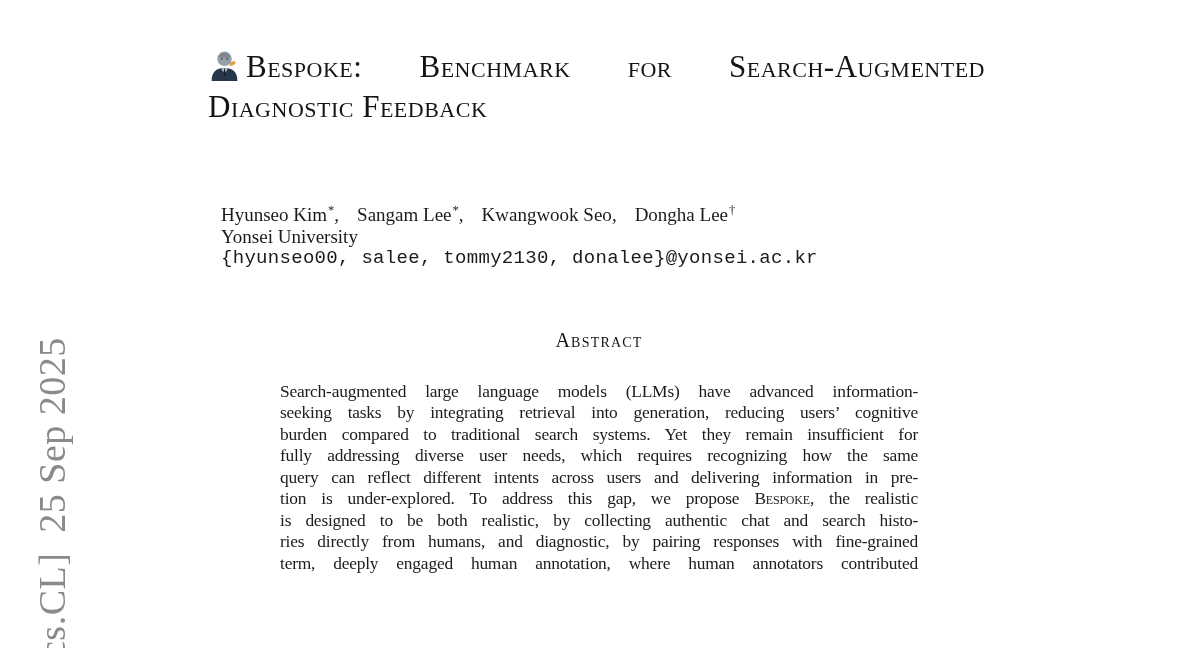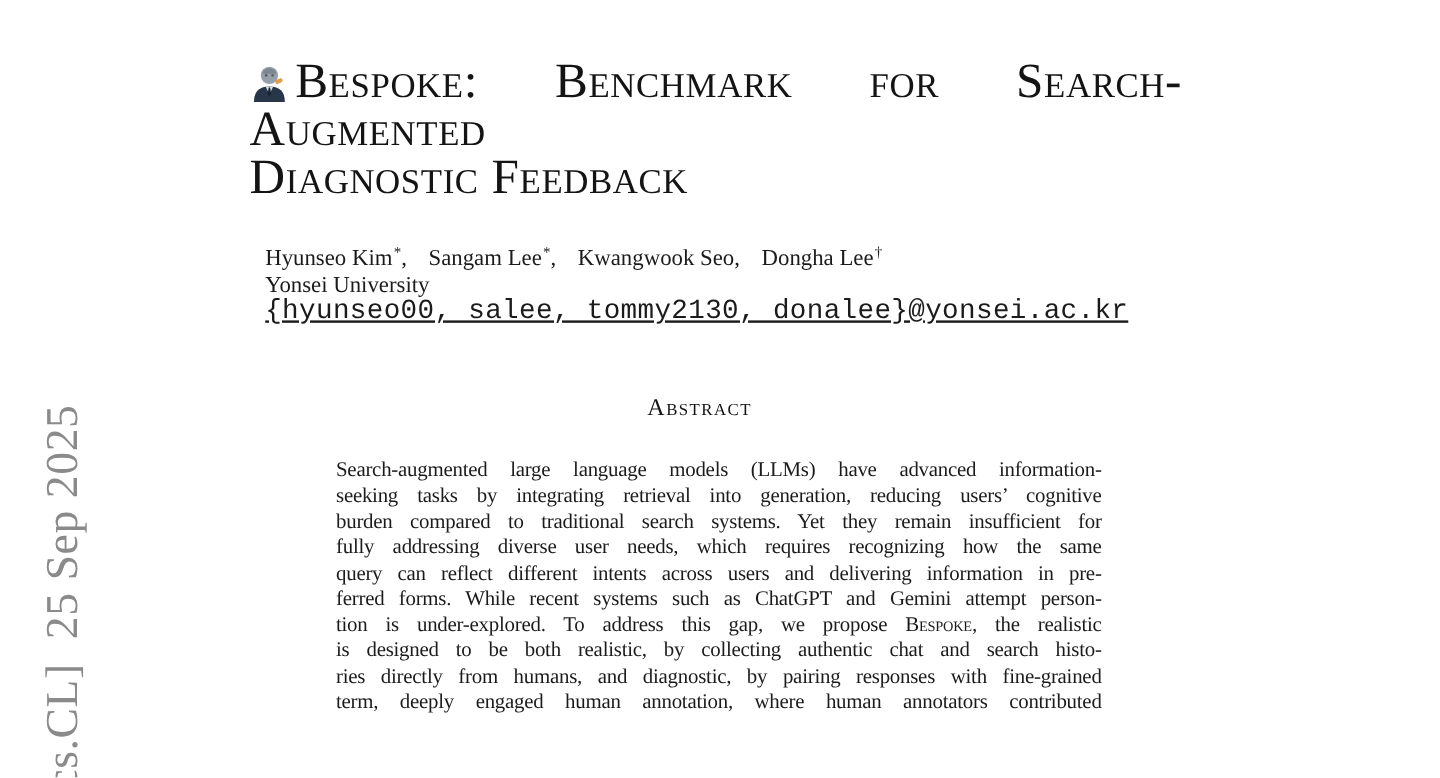--- a/index.html
+++ b/index.html
@@ -25,21 +25,21 @@
     color: #8a8a8a;
     white-space: pre;
   }
 
   
   .title-block {
     position: absolute;
     left: 208px;
     top: 47px;
     width: 777px;
-    font-size: 41px;
+    font-size: 31px;
     line-height: 40px;
     font-variant: small-caps;
     letter-spacing: 0.5px;
     color: #141414;
   }
   .just { text-align: justify; text-align-last: justify; }
   .emoji {
     display: inline-block;
     width: 33px;
     height: 33px;
@@ -54,30 +54,29 @@
     left: 221px;
     top: 200px;
     font-size: 19px;
     line-height: 21.5px;
   }
   .names { font-weight: normal; }
   .sup { font-size: 12.5px; vertical-align: 7px; margin-left: 1px; }
   .sep { margin-right: 18px; }
   .email {
     font-family: "Liberation Mono", monospace;
-    font-size: 23px;
+    font-size: 19px;
     letter-spacing: 0.3px;
     margin-top: 1px;
-    text-decoration: underline;
   }
 
   
   .abs-head {
     position: absolute;
-    left: 264px;
+    left: 280px;
     top: 329px;
     width: 638px;
     text-align: center;
     font-variant: small-caps;
     font-size: 20px;
     letter-spacing: 1.2px;
     color: #141414;
   }
   .abs-body {
     position: absolute;
@@ -123,20 +122,19 @@
   </div>
 
   <div class="abs-head">Abstract</div>
 
   <div class="abs-body">
       <div class="abs-line"><span>Search-augmented large language models (LLMs) have advanced information-</span></div>
       <div class="abs-line"><span>seeking tasks by integrating retrieval into generation, reducing users’ cognitive</span></div>
       <div class="abs-line"><span>burden compared to traditional search systems. Yet they remain insufficient for</span></div>
       <div class="abs-line"><span>fully addressing diverse user needs, which requires recognizing how the same</span></div>
       <div class="abs-line"><span>query can reflect different intents across users and delivering information in pre-</span></div>
-      <div class="abs-line"><span>ferred forms. While recent systems such as ChatGPT and Gemini attempt person-</span></div>
       <div class="abs-line"><span>tion is under-explored. To address this gap, we propose </span><span class="sc">Bespoke</span><span>, the realistic</span></div>
       <div class="abs-line"><span>is designed to be both realistic, by collecting authentic chat and search histo-</span></div>
       <div class="abs-line"><span>ries directly from humans, and diagnostic, by pairing responses with fine-grained</span></div>
       <div class="abs-line"><span>term, deeply engaged human annotation, where human annotators contributed</span></div>
     </div>
 
 </div>
 
 </body></html>

